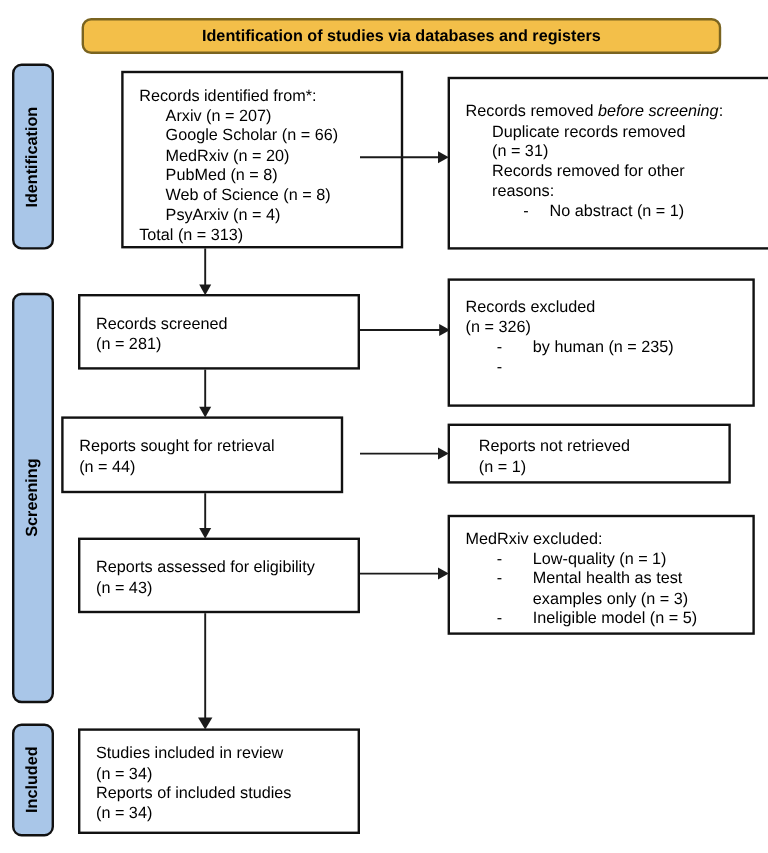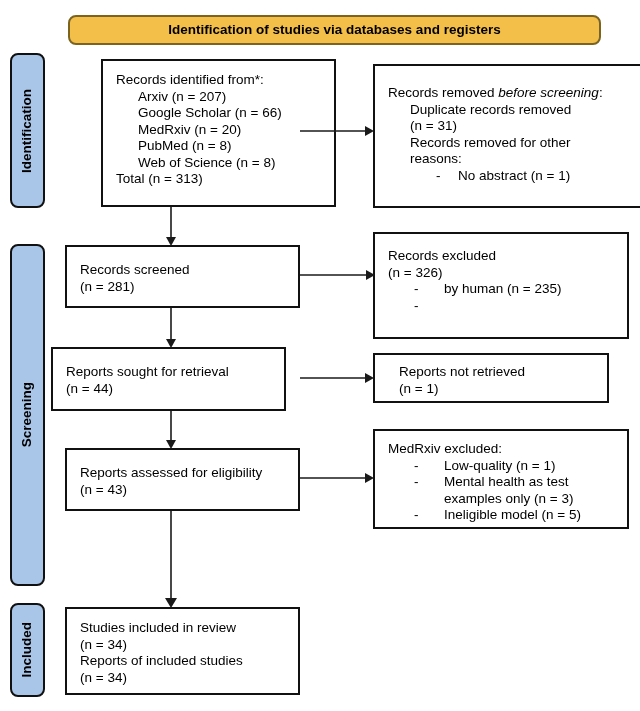--- a/index.html
+++ b/index.html
@@ -86,20 +86,21 @@
     <span>Included</span>
   </div>
 
   <div class="box box-identified">
     <div>Records identified from*:</div>
     <div class="ind">Arxiv (n = 207)</div>
     <div class="ind">Google Scholar (n = 66)</div>
     <div class="ind">MedRxiv (n = 20)</div>
     <div class="ind">PubMed (n = 8)</div>
     <div class="ind">Web of Science (n = 8)</div>
+    <div class="ind">PsyArxiv (n = 4)</div>
     <div>Total (n = 313)</div>
   </div>
 
   <div class="box box-removed">
     <div><span>Records removed </span><em class="ttl">before screening</em><span>:</span></div>
     <div class="ind ml">Duplicate records removed
 (n = 31)</div>
     <div class="ind ml">Records removed for other
 reasons:</div>
     <div class="dash-row dash-row-deep">

